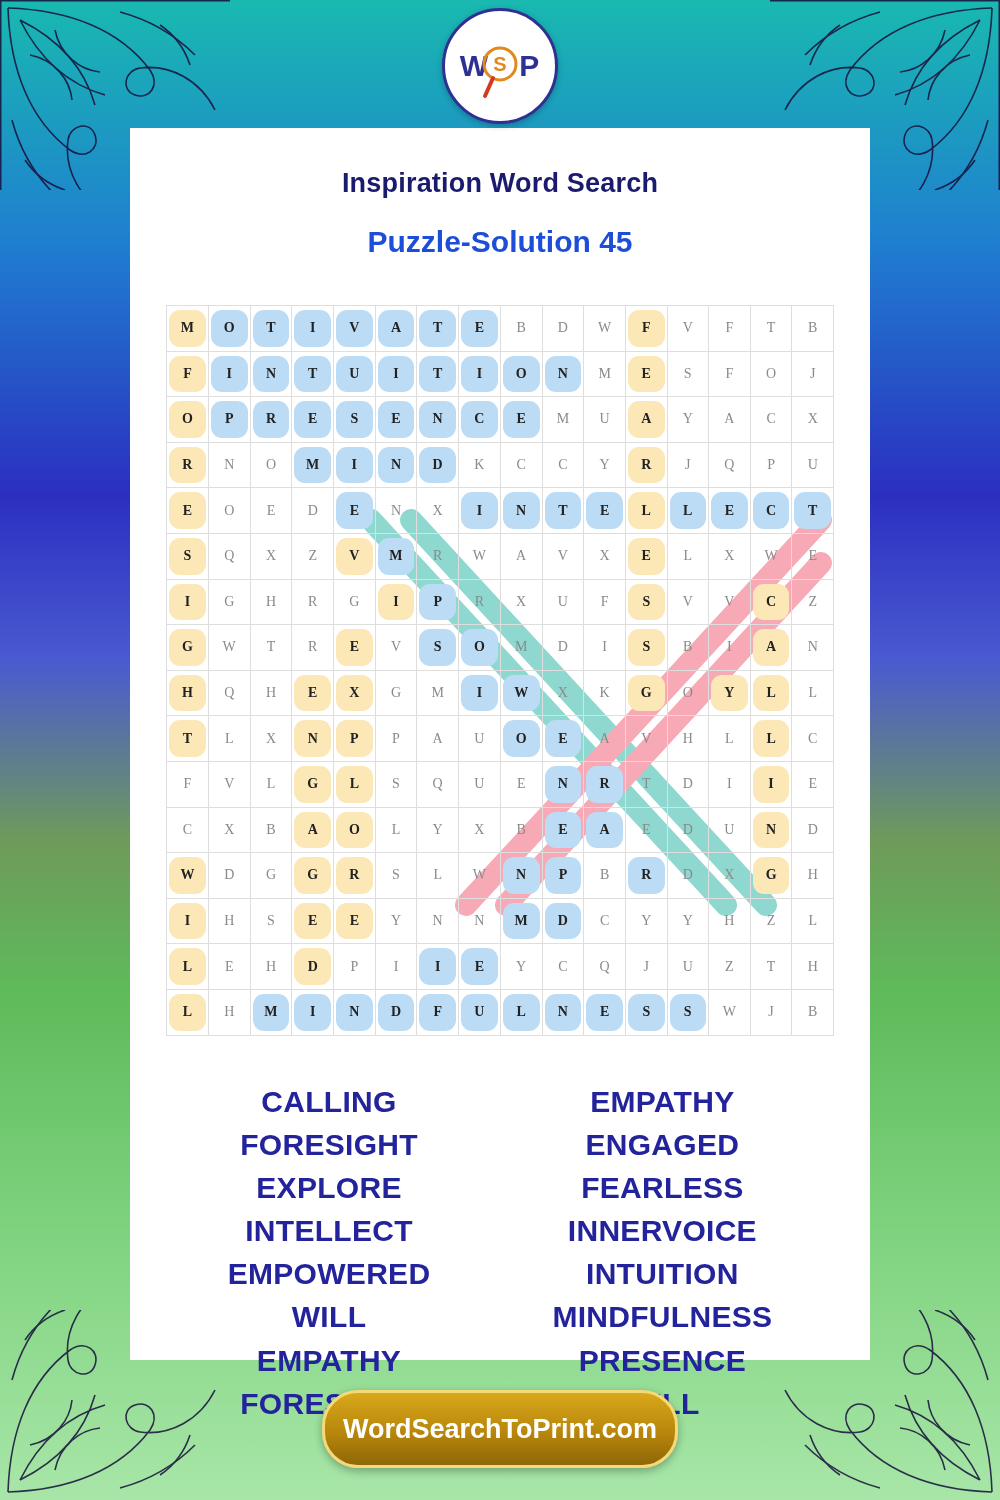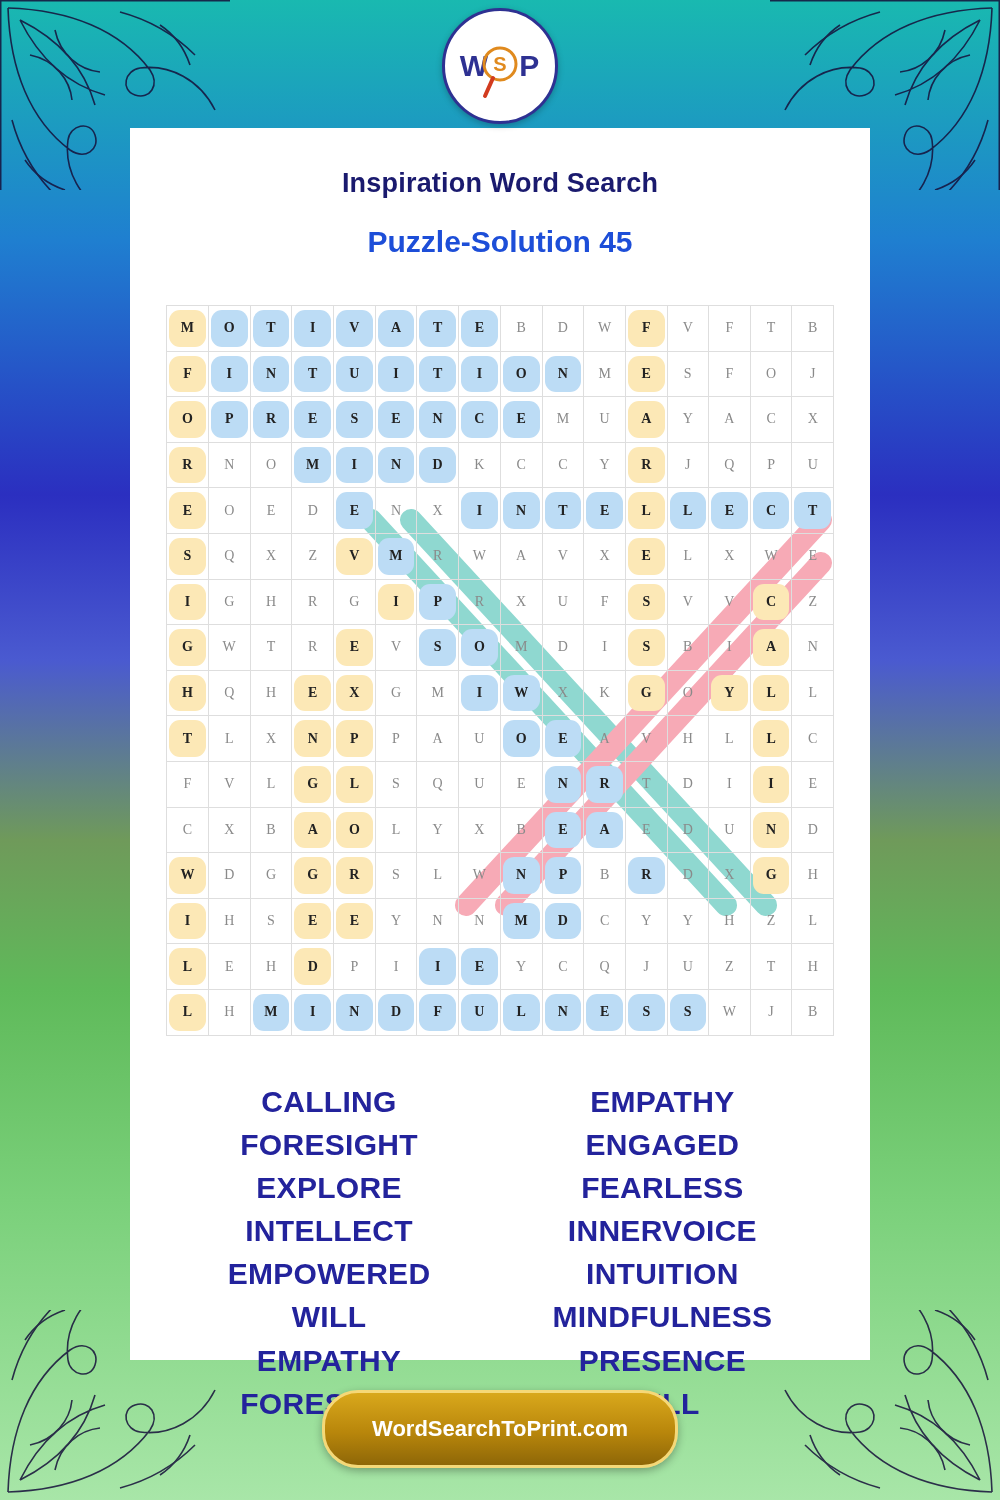--- a/index.html
+++ b/index.html
@@ -62,21 +62,21 @@
     letter-spacing:.3px;
   }
   .footer{
     position:absolute;left:50%;bottom:32px;transform:translateX(-50%);
     width:350px;height:72px;border-radius:36px;
     background:linear-gradient(180deg,#d9a81c 0%,#b8860b 55%,#8e6708 100%);
     border:3px solid #f5d878;
     display:flex;align-items:center;justify-content:center;z-index:6;
     box-shadow:0 3px 8px rgba(0,0,0,.3);
   }
-  .footer span{font-size:22px;font-weight:bold;color:#ffffff;}
+  .footer span{font-size:27px;font-weight:bold;color:#ffffff;}
 </style>
 </head>
 <body>
 
 <svg class="corner c-tl" viewBox="0 0 230 190">
   <g stroke="#16103a" fill="none" stroke-width="1.6">
     <path d="M0 0 H230 M0 0 V190" stroke-width="3"></path>
     <path d="M8 8 C70 10 120 30 150 70 C160 85 150 100 135 95 C120 90 125 70 140 68 C170 64 200 80 215 110"></path>
     <path d="M8 8 C10 70 30 120 70 150 C85 160 100 150 95 135 C90 120 70 125 68 140 C64 170 80 200 110 215"></path>
     <path d="M20 20 C60 40 85 70 95 105 M20 20 C40 60 70 85 105 95"></path>

